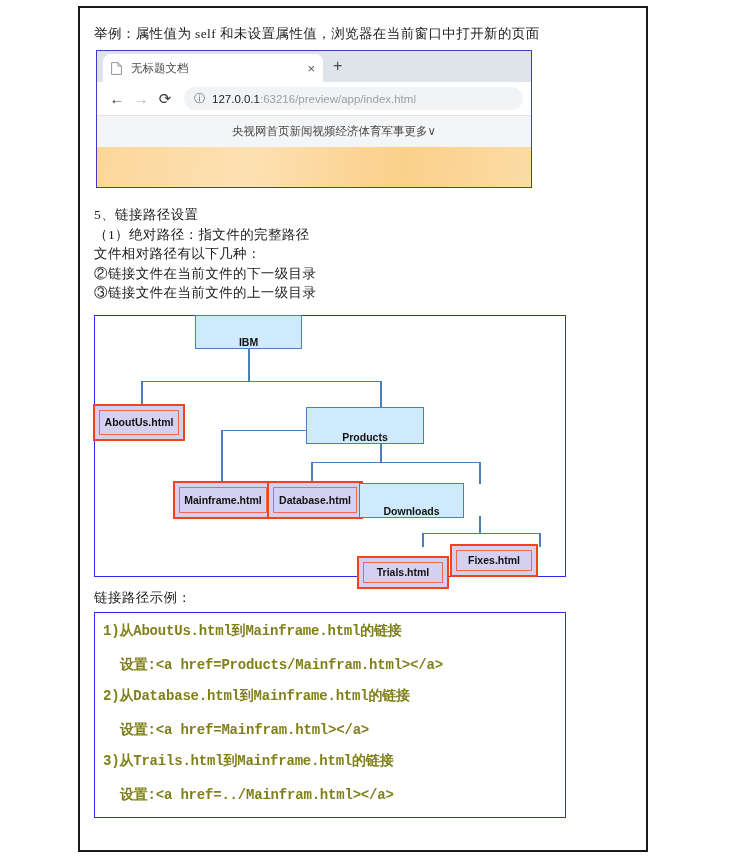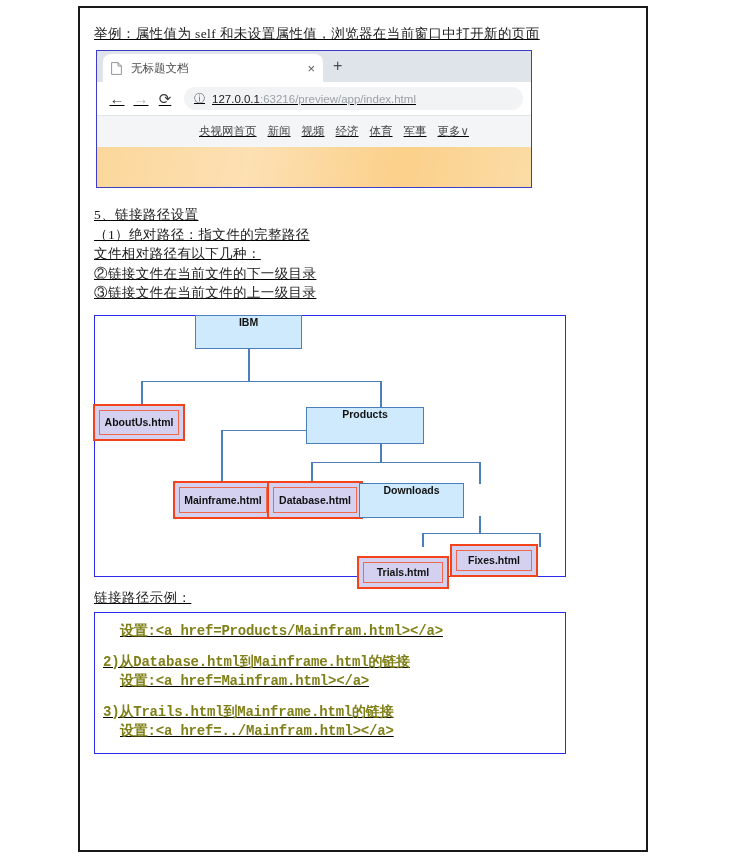--- a/index.html
+++ b/index.html
@@ -27,21 +27,20 @@
     box-sizing: border-box;
   }
   #page-inner {
     position: absolute;
     left: 0;
     top: 0;
     right: 0;
     bottom: 0;
     padding: 16px 14px 4px 12px;
     box-sizing: border-box;
-    text-decoration: underline;
   }
 
   
   .doc-line {
     font-family: "Liberation Serif", "DejaVu Serif", serif;
     font-size: 13.5px;
     color: #1b1b1b;
     line-height: 19px;
     letter-spacing: 0.4px;
     white-space: pre;
@@ -150,21 +149,20 @@
   }
   #url-text .host { color: #202124; }
 
   #site-nav {
     height: 32px;
     background: #f4f5f7;
     border-top: 1px solid #e2e4e8;
     display: flex;
     align-items: center;
     justify-content: center;
-    gap: 11px;
     padding-left: 40px;
     box-sizing: border-box;
   }
   .site-nav-item {
     font-size: 11.5px;
     color: #4a4a4a;
     white-space: nowrap;
   }
   #site-banner {
     height: 40px;
@@ -184,21 +182,21 @@
     width: 472px;
     height: 262px;
     border: 1.5px solid #2b2bf0;
     background: #ffffff;
     box-sizing: border-box;
   }
   .node {
     position: absolute;
     box-sizing: border-box;
     display: flex;
-    align-items: flex-start;
+    align-items: flex-end;
     justify-content: center;
     font-family: "Liberation Sans", "DejaVu Sans", sans-serif;
     font-size: 10.5px;
     font-weight: bold;
     color: #111111;
     white-space: nowrap;
   }
   .node.plain {
     background: #cfeafc;
     border: 1.6px solid #4a7fbb;
@@ -241,21 +239,21 @@
   .code-item:last-child { margin-bottom: 2px; }
   .code-line {
     font-family: "Liberation Mono", "DejaVu Sans Mono", monospace;
     font-size: 14px;
     font-weight: bold;
     color: #80801a;
     line-height: 19px;
     white-space: pre;
     letter-spacing: -0.2px;
   }
-  .code-line.indent { padding-left: 17px; }
+  .code-line.indent { padding-left: 17px; margin-top: 15px; }
 </style>
 </head>
 <body>
 
 <div id="page-frame">
   <div id="page-inner">
 
     <div class="doc-line intro-line">举例：属性值为 self 和未设置属性值，浏览器在当前窗口中打开新的页面</div>
 
     <div id="browser-mock">
@@ -353,20 +351,21 @@
 
       <div class="node marked" style="left:355px; top:228px; width:88px; height:33px;">
         <span>Fixes.html</span>
       </div>
     </div>
 
     <div class="doc-line" id="code-caption">链接路径示例：</div>
 
     <div id="code-box">
       <div class="code-item">
+        <div class="code-line">1)从AboutUs.html到Mainframe.html的链接</div>
         <div class="code-line indent">设置:&lt;a href=Products/Mainfram.html&gt;&lt;/a&gt;</div>
       </div>
       <div class="code-item">
         <div class="code-line">2)从Database.html到Mainframe.html的链接</div>
         <div class="code-line indent">设置:&lt;a href=Mainfram.html&gt;&lt;/a&gt;</div>
       </div>
       <div class="code-item">
         <div class="code-line">3)从Trails.html到Mainframe.html的链接</div>
         <div class="code-line indent">设置:&lt;a href=../Mainfram.html&gt;&lt;/a&gt;</div>
       </div>

